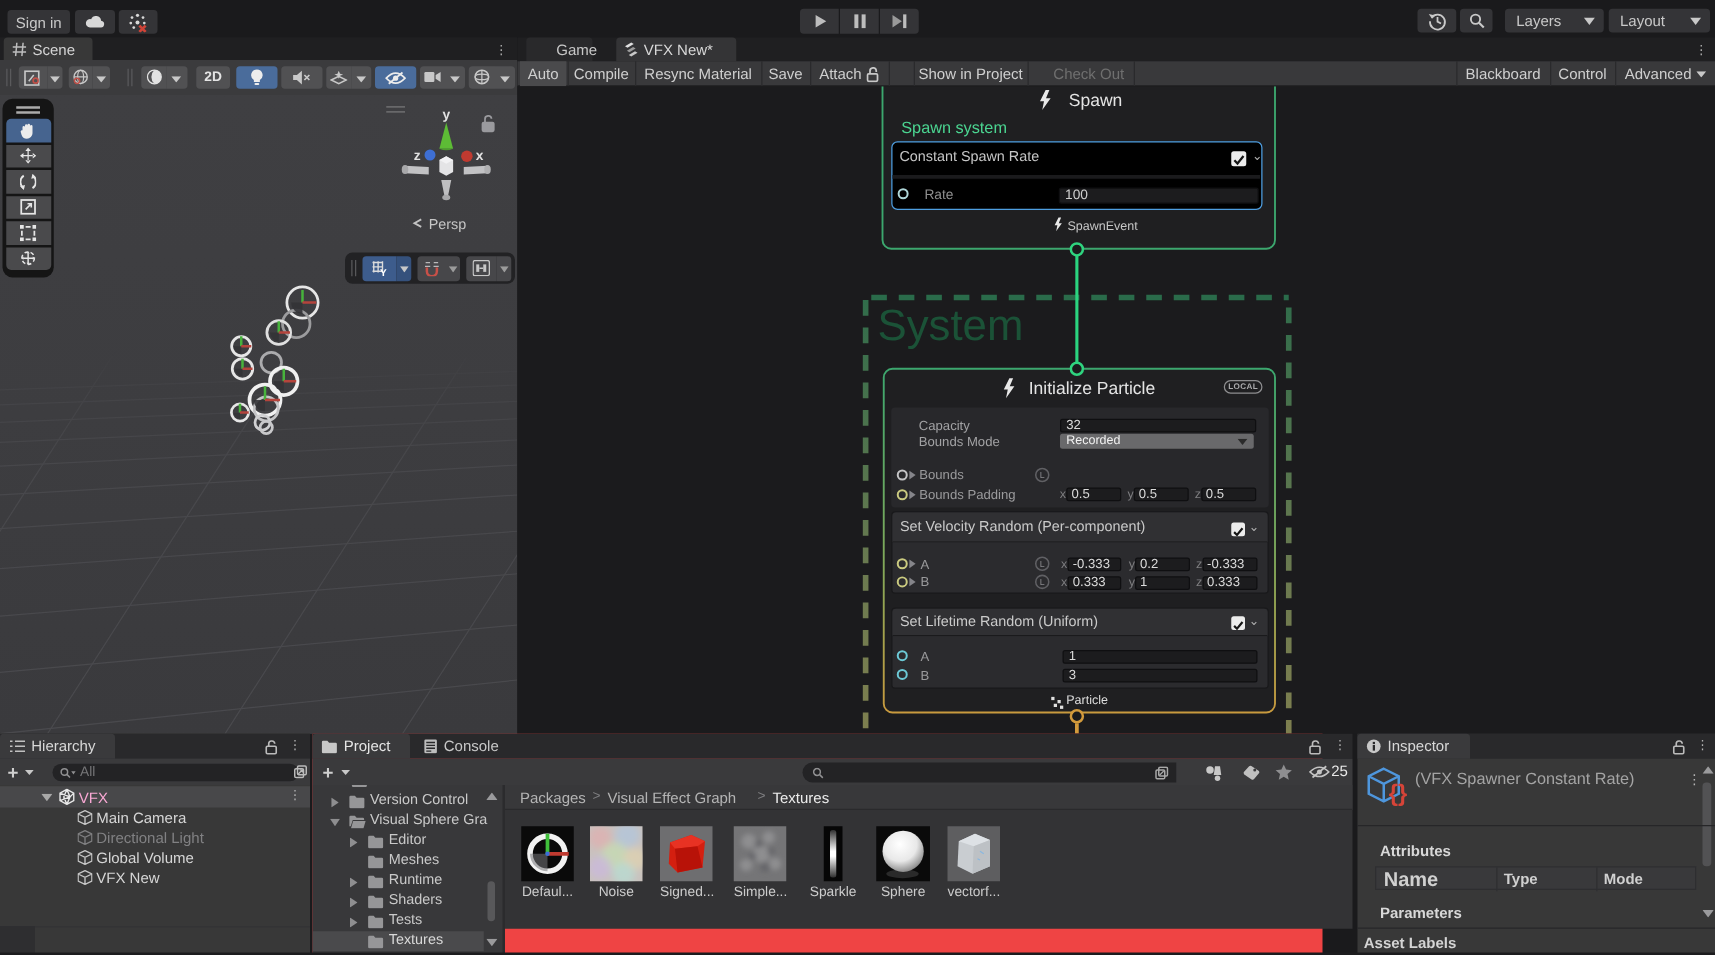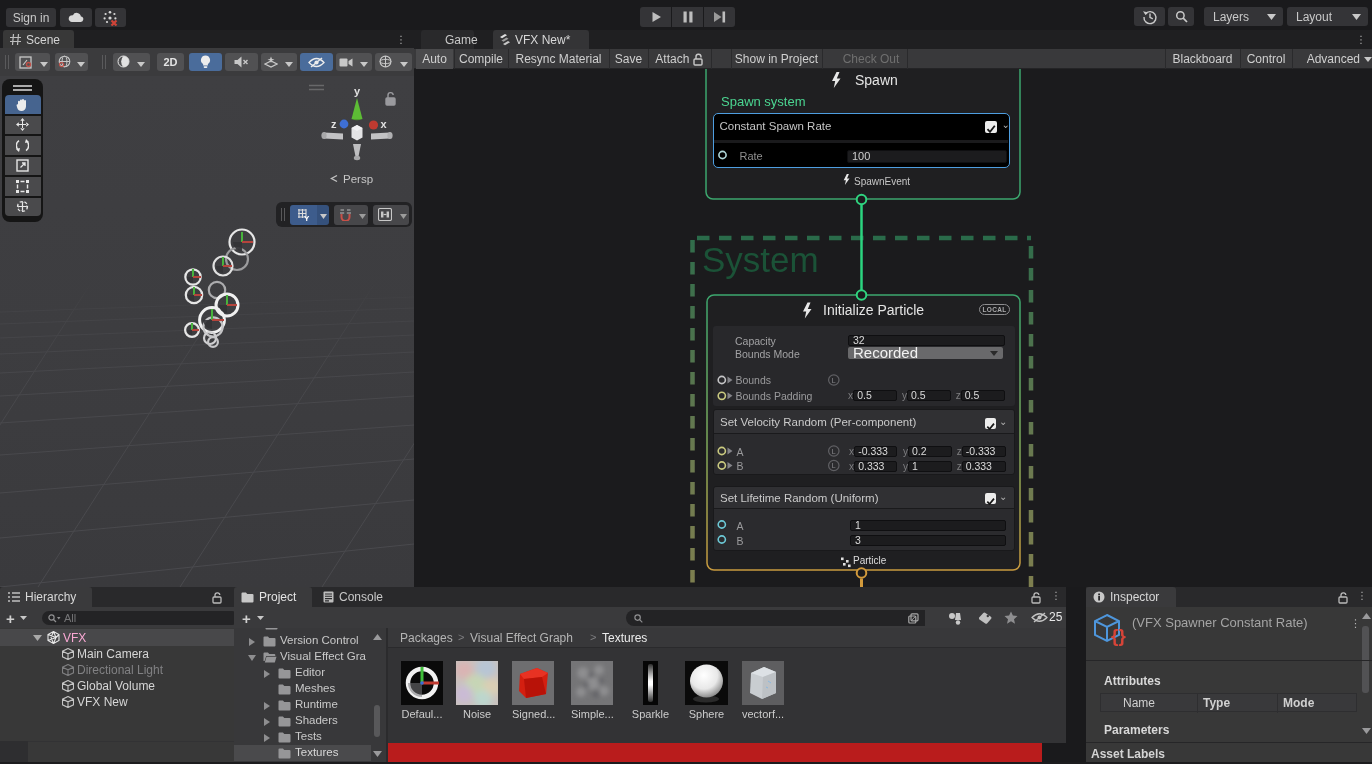--- a/index.html
+++ b/index.html
@@ -427,21 +427,21 @@
     <div class="p" style="left:317px;top:0;width:1px;height:20px;background:#2A2A2C"></div>
     <div class="f" style="left:318px;top:0;width:89px;height:20px;justify-content:center">Show in Project</div>
     <div class="p" style="left:408px;top:0;width:1px;height:20px;background:#2A2A2C"></div>
     <div class="f" style="left:422px;top:0;width:70px;height:20px;justify-content:center;color:#6F6F6F">Check Out</div>
     <div class="p" style="left:493px;top:0;width:1px;height:20px;background:#2A2A2C"></div>
     <div class="p" style="left:751px;top:0;width:1px;height:20px;background:#2A2A2C"></div>
     <div class="f" style="left:752px;top:0;width:73px;height:20px;justify-content:center">Blackboard</div>
     <div class="p" style="left:826px;top:0;width:1px;height:20px;background:#2A2A2C"></div>
     <div class="f" style="left:827px;top:0;width:50px;height:20px;justify-content:center">Control</div>
     <div class="p" style="left:878px;top:0;width:1px;height:20px;background:#2A2A2C"></div>
-    <div class="f" style="left:879px;top:0;width:79px;height:20px;justify-content:flex-end">Advanced
+    <div class="f" style="left:879px;top:0;width:79px;height:20px;justify-content:center">Advanced
       <svg style="margin-left:4px" width="8" height="5" viewBox="0 0 8 5">
           <path d="M0 0 L8 0 L4 5 z" fill="#C8C8C8"></path>
         </svg>
     </div>
   </div>
 
   <div class="p" id="graphcontent" style="left:0;top:39px;width:958px;height:518px;background:#1B1B1D;overflow:hidden">
     <svg class="p" style="left:0;top:0" width="958" height="518" viewBox="0 0 958 518">
       <defs>
         <linearGradient id="dashg" gradientUnits="userSpaceOnUse" x1="0" y1="0" x2="0" y2="518">
@@ -484,21 +484,21 @@
     </div>
     <div class="p" style="left:440px;top:106px;font-size:10px;color:#C6C6C6;line-height:14px">SpawnEvent</div>
 
     <div class="p" style="left:409px;top:233px;font-size:14px;color:#E4E4E4;line-height:17px">Initialize Particle</div>
     <div class="p" style="left:565px;top:234.5px;width:31px;height:11px;border:1px solid #8E8E90;border-radius:6px;font-size:6.5px;font-weight:bold;color:#ABABAD;text-align:center;line-height:9.5px;letter-spacing:0.3px">LOCAL</div>
 
     <div class="p" style="left:299px;top:257px;width:301.5px;height:79.5px;background:#28282B;border-radius:3px">
       <div class="p" style="left:22px;top:9px;font-size:10.5px;color:#A2A2A4">Capacity</div>
       <div class="p" style="left:135px;top:8.5px;width:157px;height:11px;background:#1C1C1E;border:1px solid #0F0F11;border-radius:2px;font-size:10.5px;color:#DADADA;line-height:9px;padding-left:4px">32</div>
       <div class="p" style="left:22px;top:21.5px;font-size:10.5px;color:#A2A2A4">Bounds Mode</div>
-      <div class="p" style="left:135px;top:21px;width:155px;height:11.5px;background:#69696B;border-radius:2px;font-size:15px;color:#F2F2F2;line-height:11px;padding-left:5px">Recorded
+      <div class="p" style="left:135px;top:21px;width:155px;height:11.5px;background:#69696B;border-radius:2px;font-size:10px;color:#F2F2F2;line-height:11px;padding-left:5px">Recorded
         <svg class="p" style="right:5px;top:3.5px" width="8" height="5" viewBox="0 0 8 5">
             <path d="M0 0 L8 0 L4 5 z" fill="#2A2A2A"></path>
           </svg>
       </div>
       <div class="p" style="left:22.4px;top:48px;font-size:10.5px;color:#9A9A9C">Bounds</div>
       <div class="p" style="left:22.4px;top:63.8px;font-size:10.5px;color:#9A9A9C">Bounds Padding</div>
       <div class="p" style="left:134.9px;top:64.3px;font-size:10px;color:#7E7E80">x</div>
       <div class="p" style="left:140.2px;top:64.3px;width:43.7px;height:11px;background:#1C1C1E;border:1px solid #0F0F11;border-radius:2px;font-size:10.5px;color:#DADADA;line-height:9px;padding-left:3px">0.5</div>
       <div class="p" style="left:189px;top:64.3px;font-size:10px;color:#7E7E80">y</div>
       <div class="p" style="left:194px;top:64.3px;width:43.5px;height:11px;background:#1C1C1E;border:1px solid #0F0F11;border-radius:2px;font-size:10.5px;color:#DADADA;line-height:9px;padding-left:3px">0.5</div>
@@ -648,21 +648,21 @@
   <div class="p" style="left:0;top:107px;width:248px;height:16px">
     <svg class="p" style="left:62px;top:2px" width="12" height="12" viewBox="0 0 12 12">
         <path d="M6 0.5 L11.5 3.2 V8.8 L6 11.5 L0.5 8.8 V3.2 z M0.5 3.2 L6 5.8 L11.5 3.2 M6 5.8 V11.5" fill="none" stroke="#C6C6C6" stroke-width="1.1"></path>
       </svg>
     <span class="p" style="left:77px;top:1px;color:#D6D6D6;font-size:12px">VFX New</span>
   </div>
   <div class="p" style="left:0;top:154px;width:248px;height:1px;background:#323234"></div>
   <div class="p" style="left:0;top:154px;width:28px;height:23px;background:#2E2E30"></div>
 </div>
 
-<div class="p" id="project" style="left:234px;top:587px;width:808px;height:177px;background:#b91c1c">
+<div class="p" id="project" style="left:250px;top:587px;width:808px;height:177px;background:#ef4444">
   <div class="p" style="left:0;top:0;width:832px;height:20px;background:#29292B">
     <div class="f" style="left:0;top:0;width:78px;height:20px;background:#3A3A3C;border-radius:3px 3px 0 0;padding-left:7px">
       <svg width="13" height="11" viewBox="0 0 13 11">
           <path d="M0.5 1.5 a1 1 0 0 1 1 -1 h3.4 l1.4 1.6 h5.2 a1 1 0 0 1 1 1 V9.5 a1 1 0 0 1 -1 1 H1.5 a1 1 0 0 1 -1 -1 z" fill="#C8C8C8"></path>
         </svg>
       <span style="color:#E4E4E4;font-size:12px;margin-left:5px">Project</span>
     </div>
     <div class="f" style="left:84px;top:0;width:80px;height:20px;padding-left:5px">
       <svg width="11" height="12" viewBox="0 0 11 12">
           <rect x="0.5" y="0.5" width="10" height="11" rx="1" fill="#BDBDBD"></rect>
@@ -729,21 +729,21 @@
       <span class="p" style="left:46px;top:1px;color:#C9C9C9;font-size:11.5px">Version Control</span>
     </div>
     <div class="p" style="left:0;top:21px;width:154px;height:16px">
       <svg class="p" style="left:14px;top:6px" width="8" height="6" viewBox="0 0 8 6">
           <path d="M0 0 L8 0 L4 6 z" fill="#8E8E90"></path>
         </svg>
       <svg class="p" style="left:29px;top:3px" width="14" height="11" viewBox="0 0 14 11">
           <path d="M0.5 1.5 a1 1 0 0 1 1 -1 h3.4 l1.4 1.6 h5 a1 1 0 0 1 1 1 V4 H3.2 L1.6 9 H0.5 z" fill="#969698"></path>
           <path d="M3.5 4.8 H13.5 L11.8 10.5 H1.8 z" fill="#969698"></path>
         </svg>
-      <span class="p" style="left:46px;top:1px;color:#C9C9C9;font-size:11.5px">Visual Effect Gra</span>
+      <span class="p" style="left:46px;top:1px;color:#C9C9C9;font-size:11.5px">Visual Sphere Gra</span>
     </div>
     <div class="p" style="left:0;top:37px;width:154px;height:16px">
       <svg class="p" style="left:30px;top:5px" width="6" height="8" viewBox="0 0 6 8">
           <path d="M0 0 L6 4 L0 8 z" fill="#8E8E90"></path>
         </svg>
       <svg class="p" style="left:44px;top:2.5px" width="13" height="11" viewBox="0 0 13 11">
           <path d="M0.5 1.5 a1 1 0 0 1 1 -1 h3.4 l1.4 1.6 h5.2 a1 1 0 0 1 1 1 V9.5 a1 1 0 0 1 -1 1 H1.5 a1 1 0 0 1 -1 -1 z" fill="#969698"></path>
         </svg>
       <span class="p" style="left:61px;top:1px;color:#C9C9C9;font-size:11.5px">Editor</span>
     </div>
@@ -926,21 +926,21 @@
   <svg class="p" style="left:276px;top:26px" width="9" height="6" viewBox="0 0 9 6">
       <path d="M4.5 0 L9 6 L0 6 z" fill="#9A9A9C"></path>
     </svg>
   <div class="p" style="left:276px;top:39px;width:7px;height:67px;background:#525254;border-radius:3px"></div>
   <svg class="p" style="left:276px;top:141px" width="9" height="6" viewBox="0 0 9 6">
       <path d="M0 0 L9 0 L4.5 6 z" fill="#9A9A9C"></path>
     </svg>
   <div class="p" style="left:0;top:73px;width:286px;height:1px;background:#262628"></div>
   <span class="p" style="left:18px;top:87px;color:#D8D8D8;font-size:12px;font-weight:bold">Attributes</span>
   <div class="p" style="left:14px;top:106px;width:257px;height:19px;background:#39393B;border:1px solid #2E2E30">
-    <span class="p" style="left:22px;top:2px;color:#D0D0D0;font-size:12px;font-weight:normal">Name</span>
+    <span class="p" style="left:6px;top:2px;color:#D0D0D0;font-size:16px;font-weight:bold">Name</span>
     <div class="p" style="left:96px;top:0;width:1px;height:19px;background:#2E2E30"></div>
     <span class="p" style="left:102px;top:2px;color:#D0D0D0;font-size:12px;font-weight:bold">Type</span>
     <div class="p" style="left:176px;top:0;width:1px;height:19px;background:#2E2E30"></div>
     <span class="p" style="left:182px;top:2px;color:#D0D0D0;font-size:12px;font-weight:bold">Mode</span>
   </div>
   <span class="p" style="left:18px;top:136px;color:#D8D8D8;font-size:12px;font-weight:bold">Parameters</span>
   <div class="p" style="left:0;top:155px;width:286px;height:1px;background:#262628"></div>
   <span class="p" style="left:5px;top:160px;color:#D4D4D4;font-size:12px;font-weight:bold">Asset Labels</span>
 </div>
 

